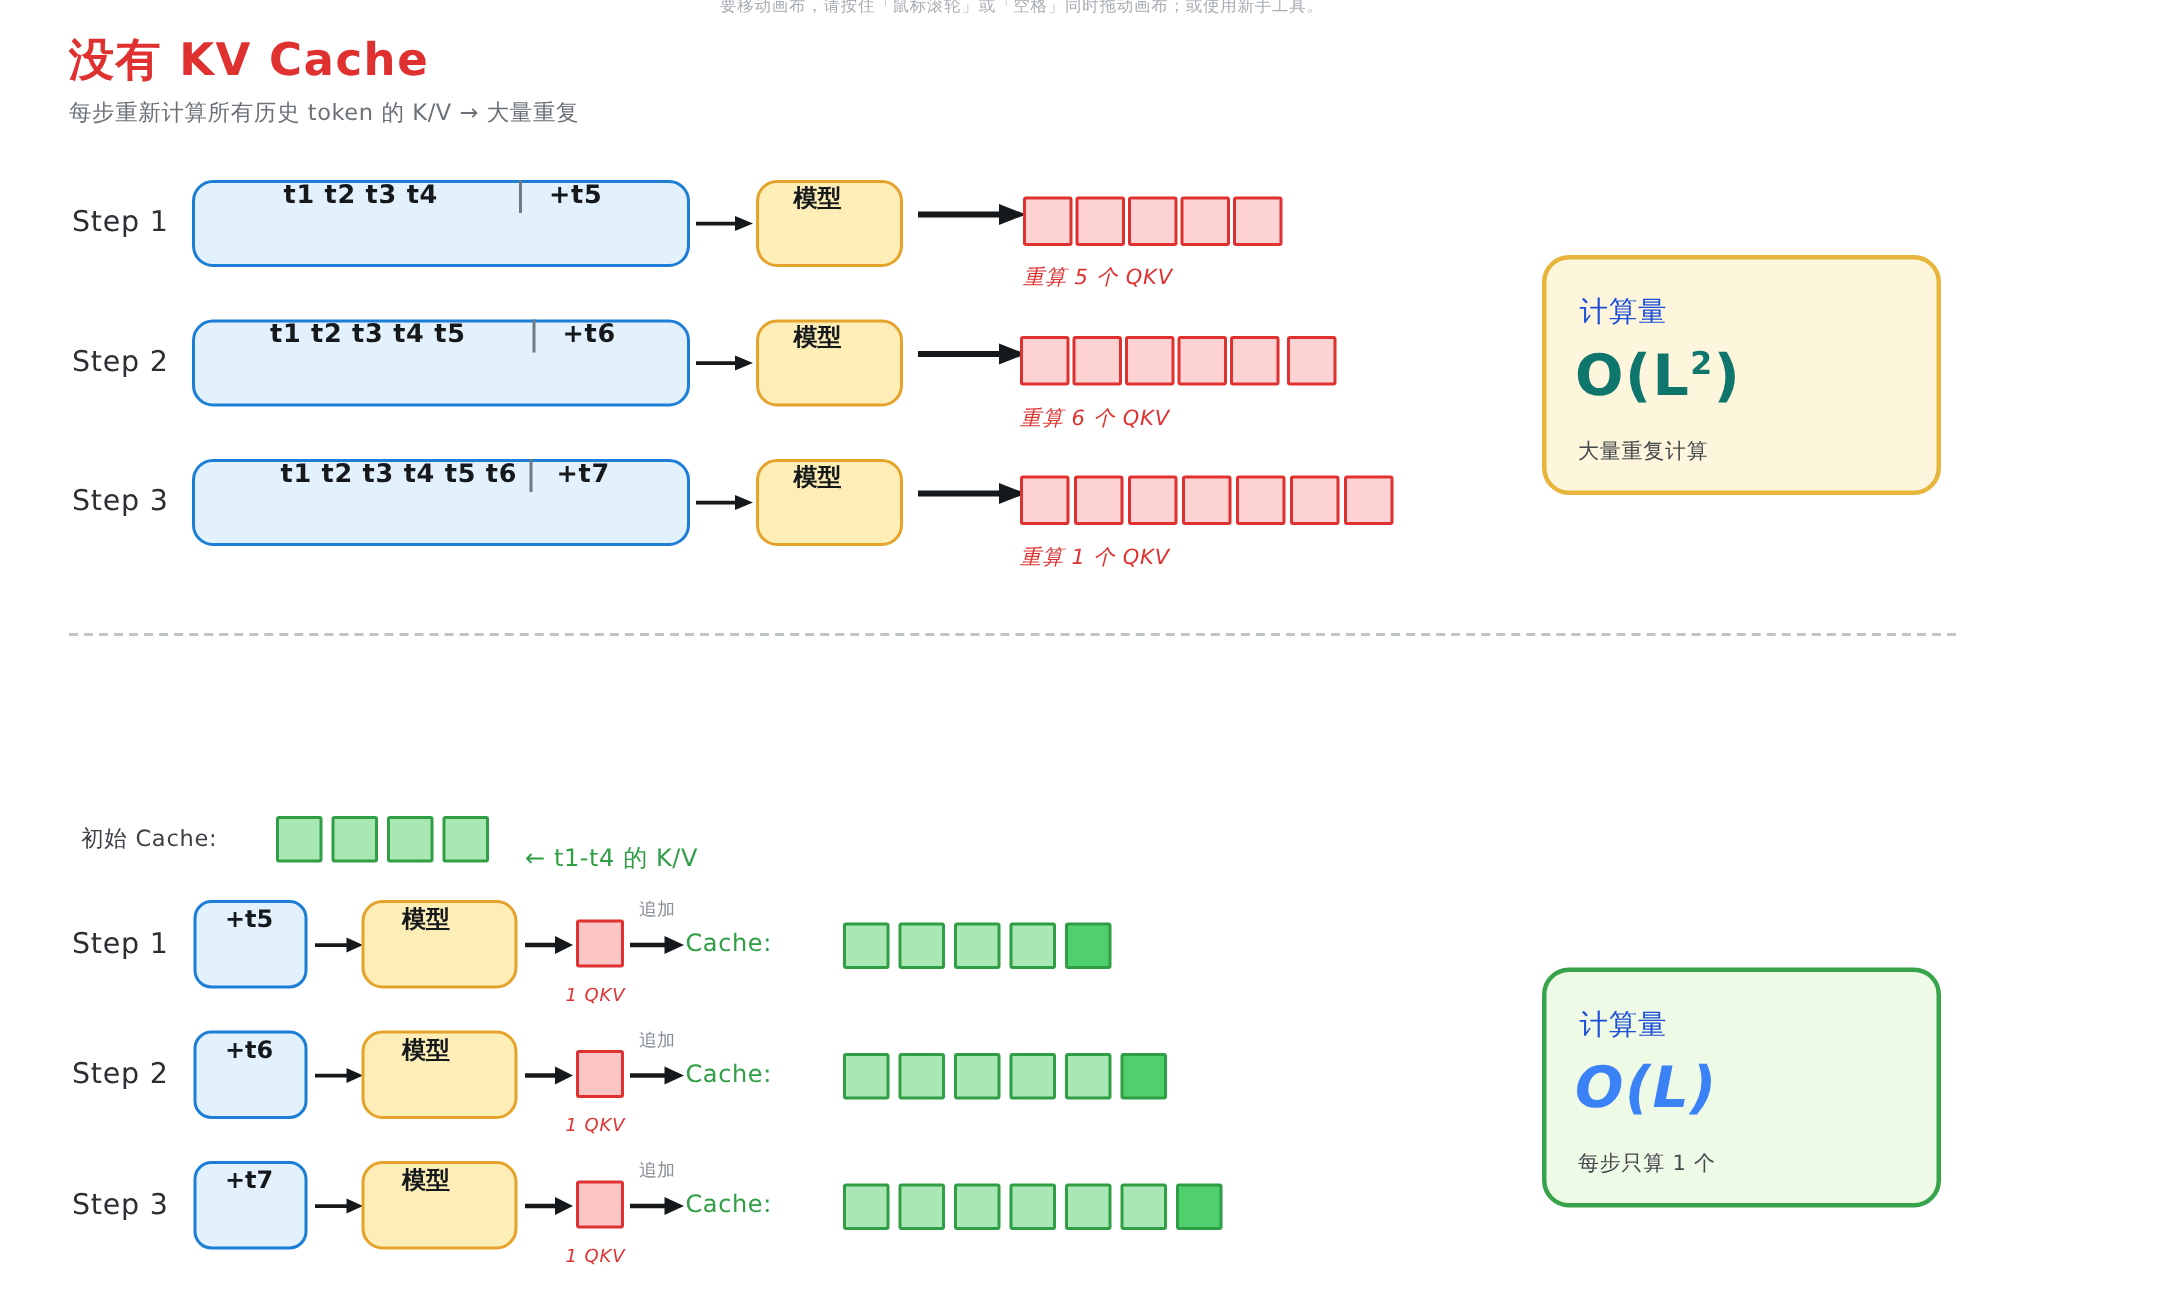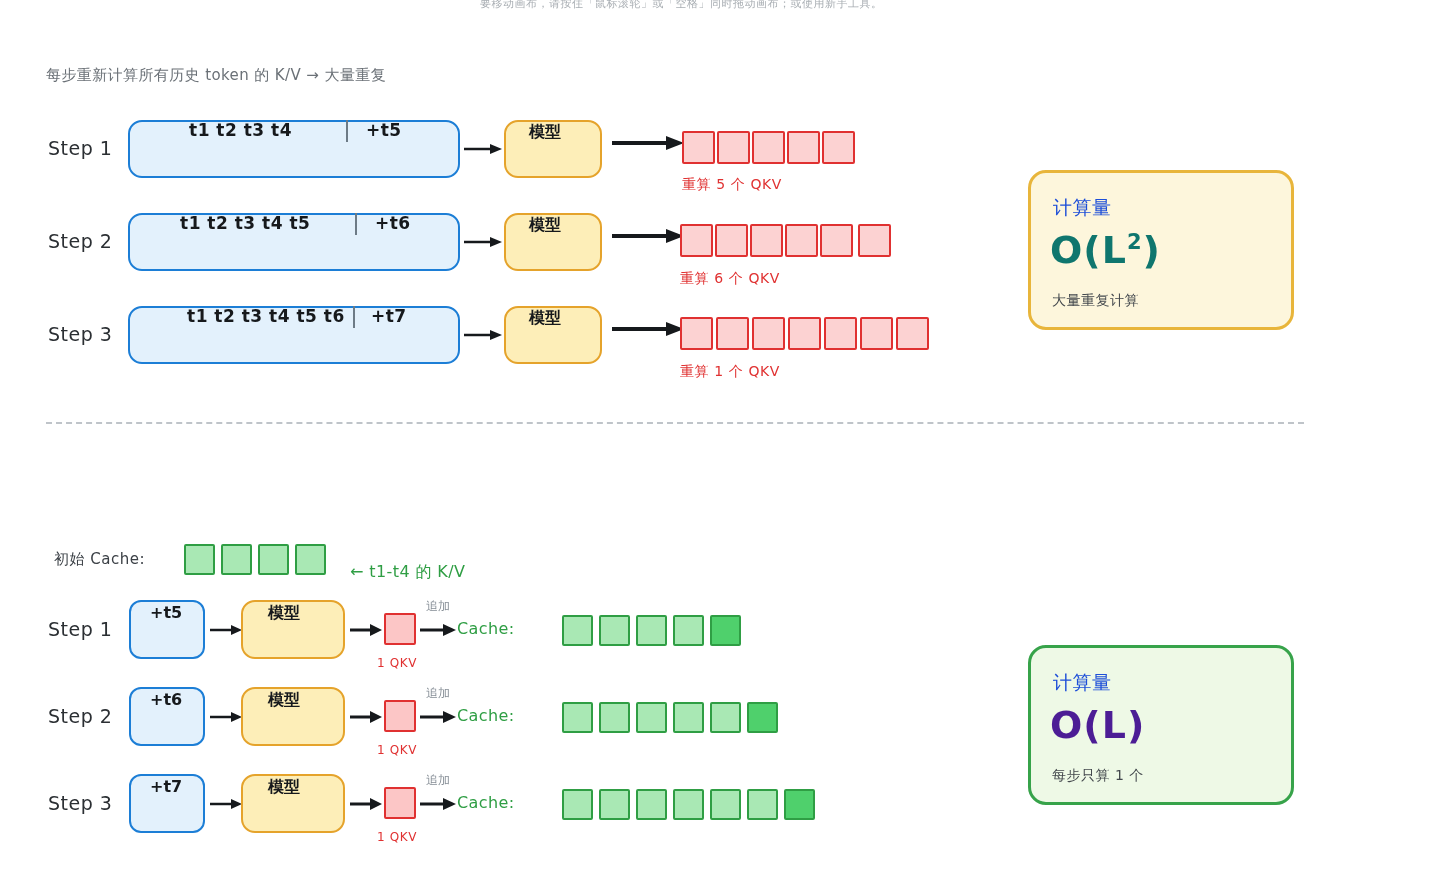--- a/index.html
+++ b/index.html
@@ -112,21 +112,21 @@
   }
   .sq.redfill {
     background: #fcc6c6;
     border: 2.5px solid #e03131;
   }
 
   
   .cap-red {
     position: absolute;
     font-size: 14px; color: #e03131;
-    white-space: nowrap; letter-spacing: .6px;
+    white-space: nowrap; letter-spacing: .6px; font-style: italic;
   }
   .cap-red.small { font-size: 12px; }
   .cap-gray {
     position: absolute;
     font-size: 12px; color: #868e96;
     white-space: nowrap;
   }
   .cap-green {
     position: absolute;
     font-size: 16px; color: #2f9e44;
@@ -160,21 +160,21 @@
     position: absolute;
     font-size: 19px; color: #1d4ed8; white-space: nowrap;
     letter-spacing: .5px;
   }
   .card-big {
     position: absolute;
     font-size: 38px; font-weight: bold; white-space: nowrap;
     letter-spacing: 1px;
   }
   .card-big.red { color: #0f766e; }
-  .card-big.green { color: #4c1d95; }
+  .card-big.green { color: #3b82f6; font-style: italic; }
   .card-big sup { font-size: 21px; vertical-align: super; }
   .card-note {
     position: absolute;
     font-size: 14px; color: #43484d; white-space: nowrap;
     letter-spacing: .5px;
   }
 
   
   .watermark {
     position: absolute;
@@ -183,20 +183,21 @@
     white-space: nowrap; letter-spacing: 1px;
   }
 </style>
 </head>
 <body>
 
 <div class="canvas">
 
   <div class="toolbar-hint">要移动画布，请按住「鼠标滚轮」或「空格」同时拖动画布；或使用新手工具。</div>
 
+  <div class="sec-title red" style="left:46px; top:20px;">没有 KV Cache</div>
   <div class="sec-sub" style="left:46px; top:66px;">每步重新计算所有历史 token 的 K/V → 大量重复</div>
 
   <div class="step-label" style="left:48px; top:137px;">Step 1</div>
   <div class="seq-box" style="left:128px; top:120px; width:332px; height:58px;"></div>
   <div class="seq-text" style="left:189px; top:120px;">t1  t2   t3  t4</div>
   <div class="seq-sep" style="left:346px; top:120px; height:22px;"></div>
   <div class="seq-text" style="left:366px; top:120px;">+t5</div>
 
   <svg class="arrow" style="left:462px; top:138px;" width="42" height="22">
     <line x1="2" y1="11" x2="32" y2="11" stroke="#16191c" stroke-width="2.5"></line>

